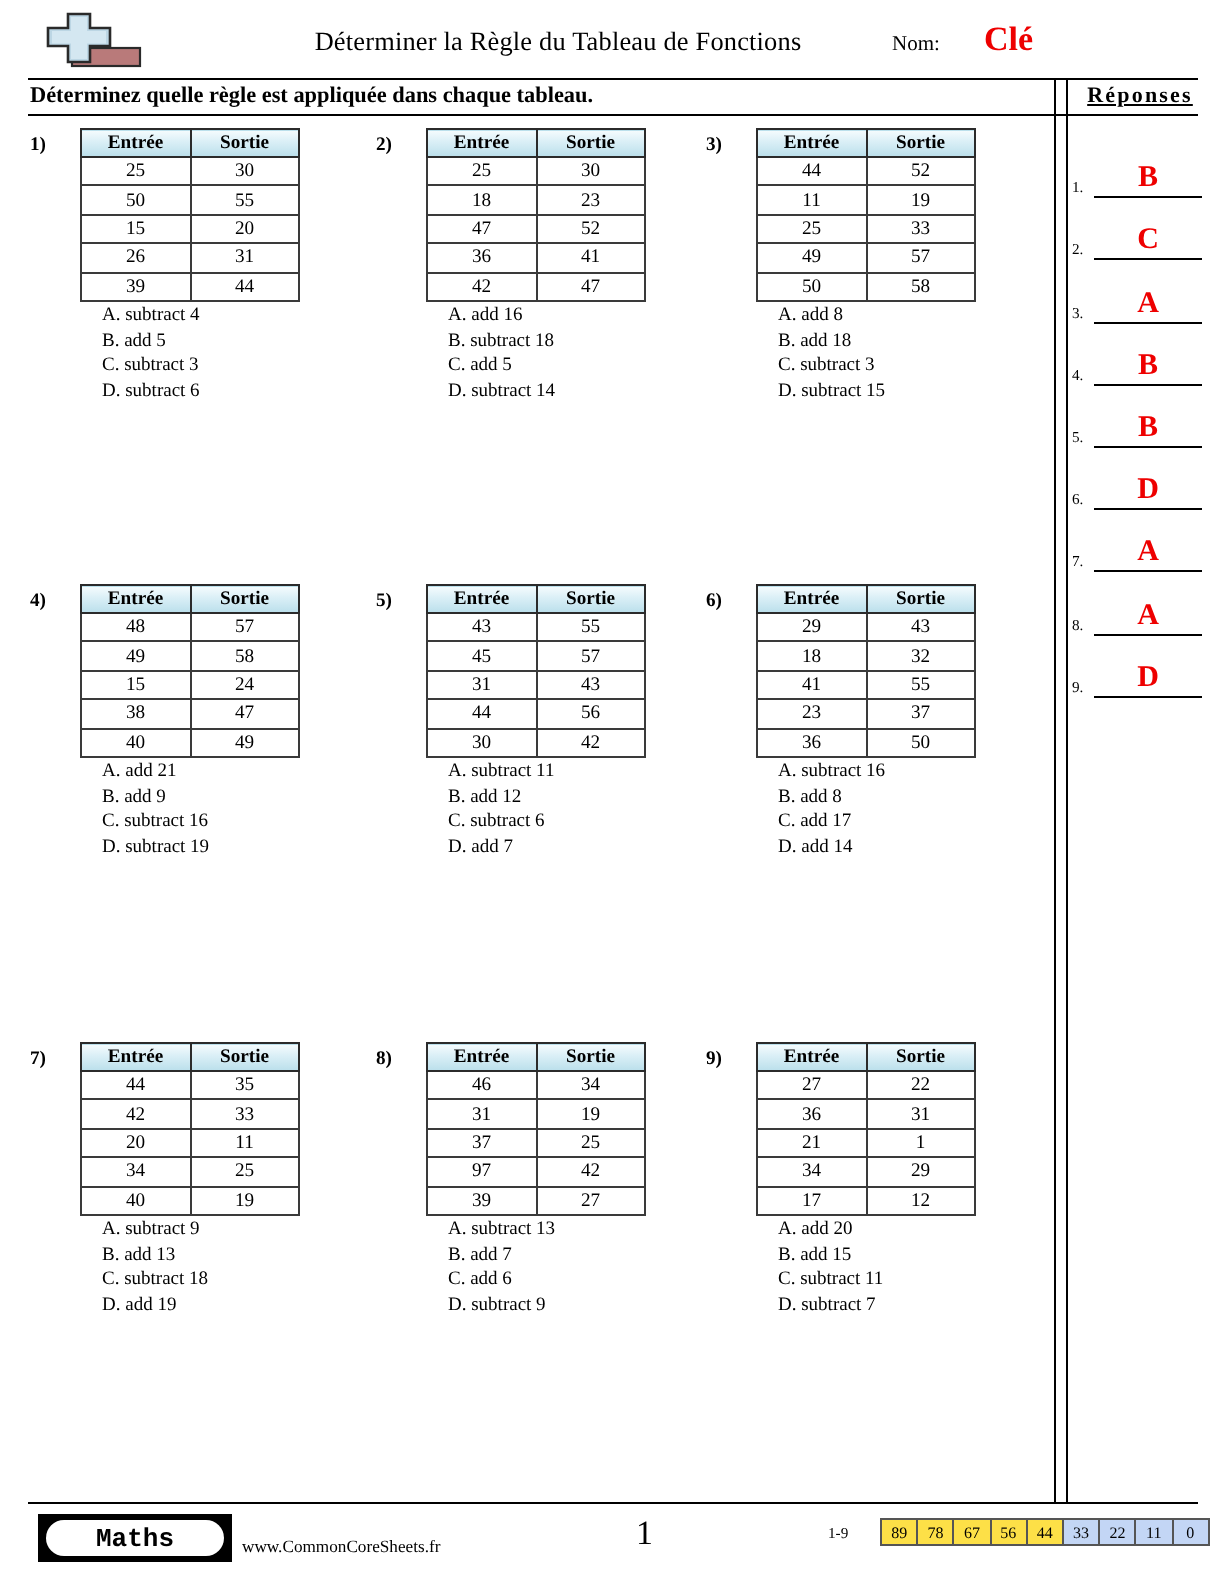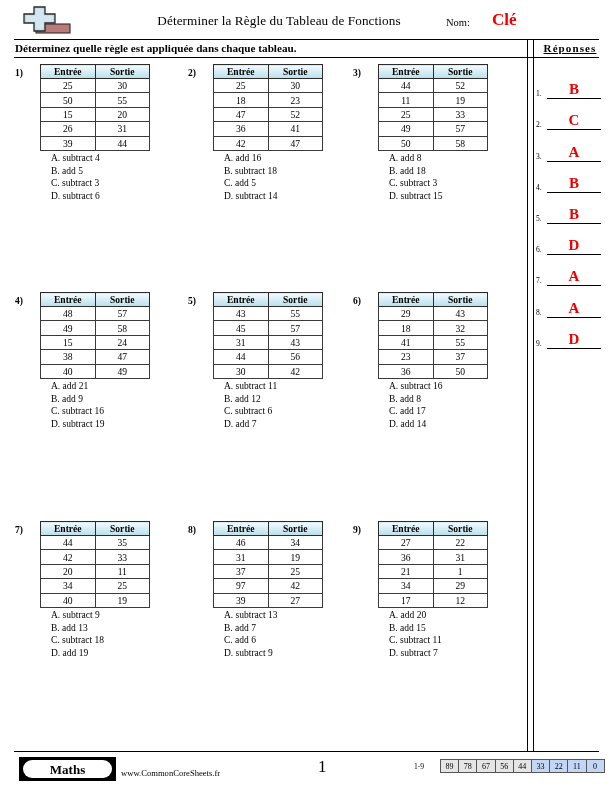--- a/index.html
+++ b/index.html
@@ -174,20 +174,21 @@
     position: absolute;
     left: 14px; top: 751px;
     width: 585px; height: 0;
     border-top: 1.4px solid #000;
   }
   #brand {
     position: absolute;
     left: 19px; top: 757px;
     width: 97px; height: 24px;
     background: #000000;
+    font-family: Liberation Mono, monospace;
   }
   #brand-oval {
     position: absolute;
     left: 4px; top: 3px;
     width: 89px; height: 18px;
     background: #ffffff;
     border-radius: 10px;
   }
   #brand-text {
     position: absolute;
@@ -216,21 +217,21 @@
     position: absolute;
     left: 440px; top: 759px;
     border-collapse: collapse;
   }
   #score-grid td {
     border: 0.8px solid #555;
     width: 17.2px;
     height: 12px;
     text-align: center;
     font-size: 8px;
-    background: #e5e5e5;
+    background: #fde047;
     padding: 0;
   }
   #score-grid td.hl {
     background: #c3d6f5;
   }
 </style>
 </head>
 <body>
 
 <div id="page">

